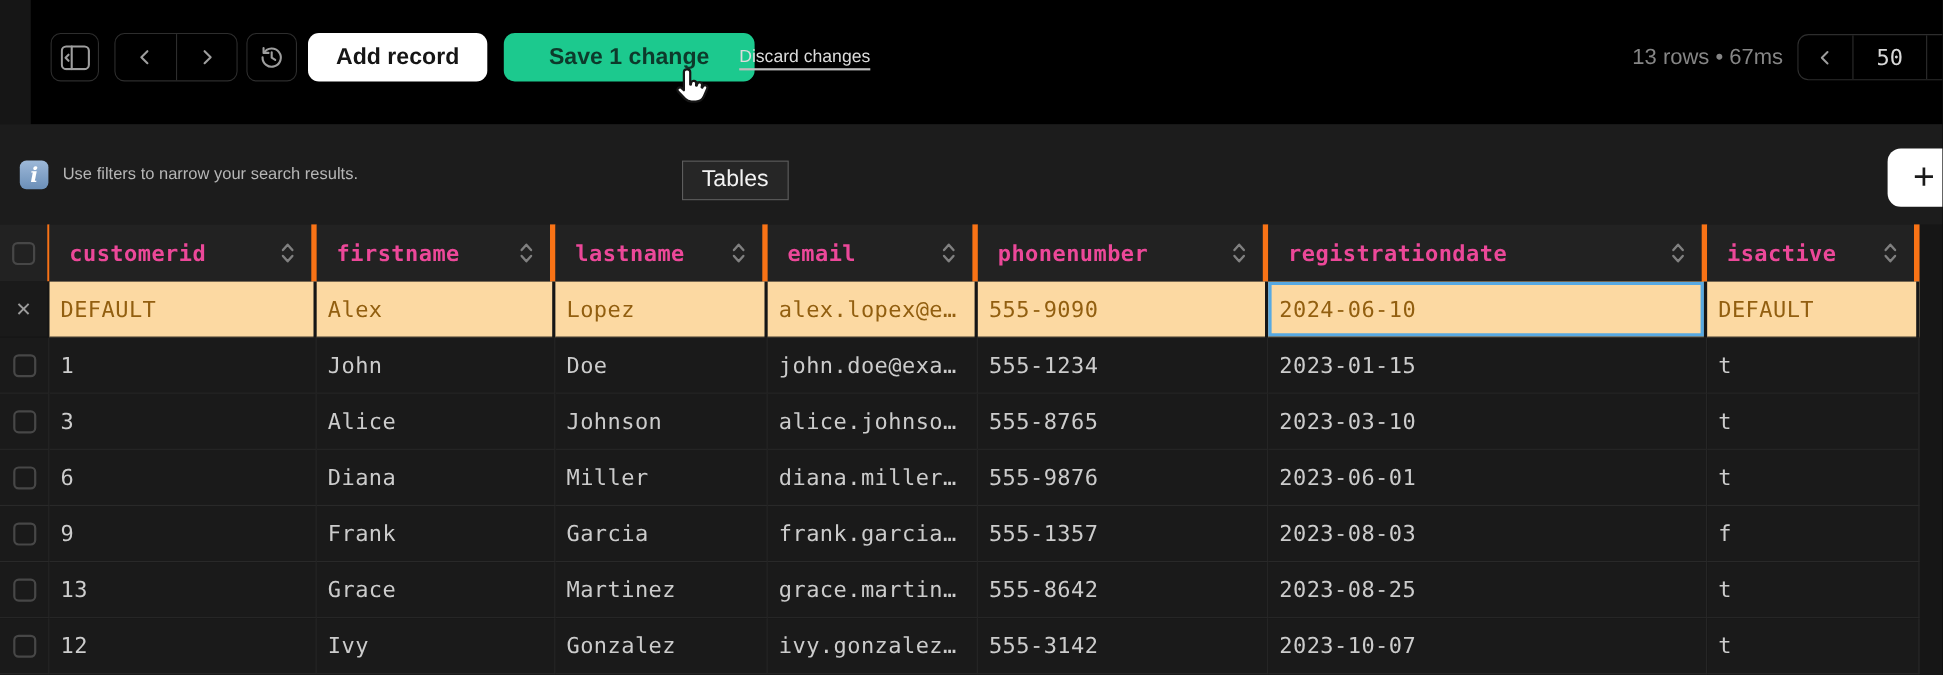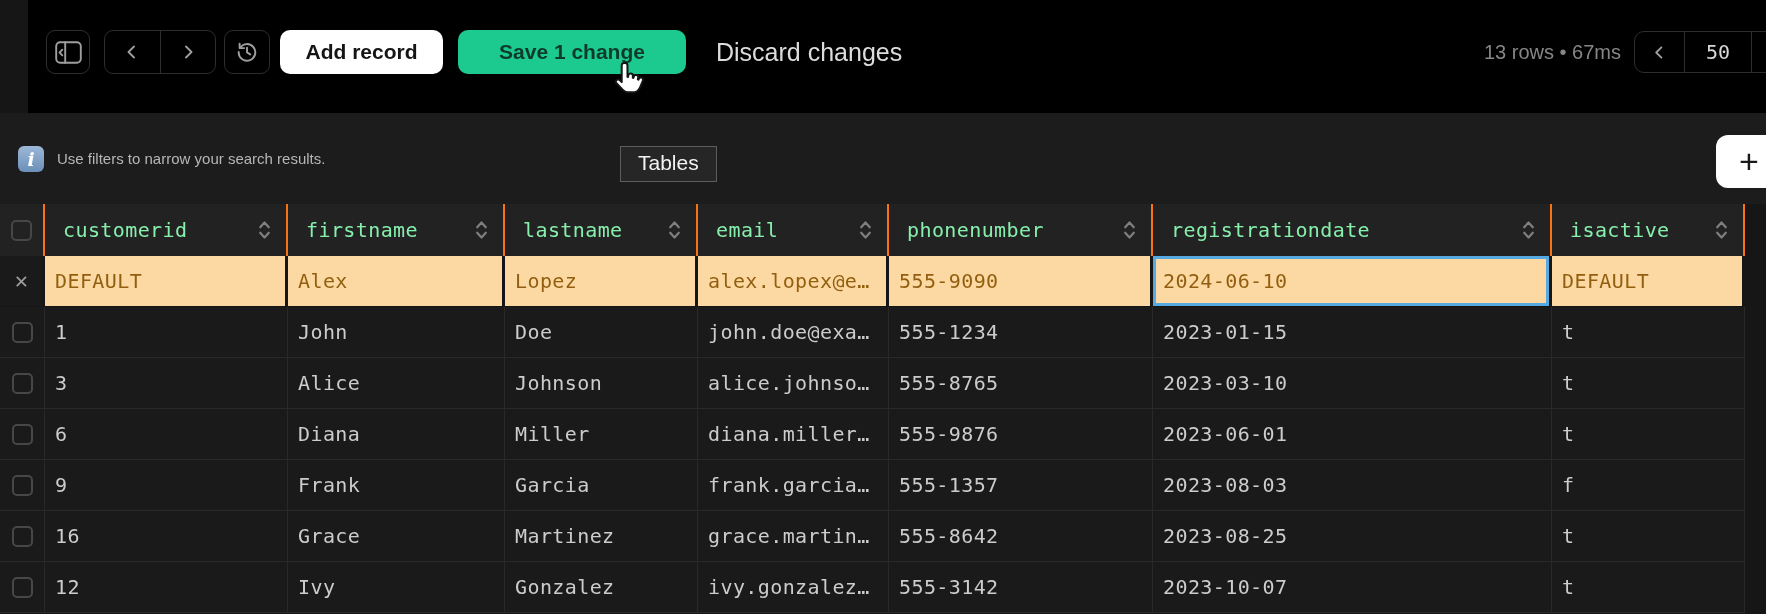--- a/index.html
+++ b/index.html
@@ -20,23 +20,23 @@
   .nav-group { position:absolute; top:30px; left:76px; width:112px; height:44px; border:1px solid #2d2d2d; border-radius:9px; display:flex; }
   .nav-half { flex:1; display:flex; align-items:center; justify-content:center; cursor:pointer; }
   .nav-half + .nav-half { border-left:1px solid #2d2d2d; }
   .btn-solid {
     position:absolute; top:30px; height:44px; display:flex; align-items:center; justify-content:center;
     border-radius:10px; font-size:21px; font-weight:600; cursor:pointer; border:none;
   }
   .btn-add { left:252px; width:163px; background:#ffffff; color:#151515; }
   .btn-save { left:430px; width:228px; background:#1cc98e; color:#0d3a2b; }
   .link-discard {
-    position:absolute; top:30px; left:688px; height:44px; display:flex; align-items:center;
-    color:#dcdcdc; font-size:25px; font-weight:500; cursor:pointer;
-    text-underline-offset:6px; text-decoration-thickness:1.5px; text-decoration-color:#bdbdbd;
+    position:absolute; top:30px; left:644px; height:44px; display:flex; align-items:center;
+    color:#dcdcdc; font-size:16px; font-weight:500; cursor:pointer;
+    text-decoration:underline; text-underline-offset:6px; text-decoration-thickness:1.5px; text-decoration-color:#bdbdbd;
   }
   .stats { position:absolute; top:30px; right:173px; height:44px; display:flex; align-items:center; color:#868686; font-size:20px; }
   .pager { position:absolute; top:31px; left:1606px; height:42px; display:flex; border:1px solid #2d2d2d; border-radius:10px 0 0 10px; overflow:hidden; }
   .pager-seg { display:flex; align-items:center; justify-content:center; cursor:pointer; }
   .pager-prev { width:49px; }
   .pager-size { width:68px; border-left:1px solid #2d2d2d; border-right:1px solid #2d2d2d; }
   .pager-offset { width:70px; }
   .mono { font-family:"DejaVu Sans Mono", monospace; }
   .pager .mono { font-size:20px; color:#d8d8d8; }
   
@@ -60,21 +60,21 @@
   }
   
   .grid { position:absolute; top:204px; left:0; width:1745px; }
   .trow { display:flex; width:1745px; }
   .thead { height:52px; }
   .tdata { height:51px; }
   .cell { position:relative; display:flex; align-items:center; overflow:hidden; }
   .c0 { width:45px; justify-content:center; }
   .c1 { width:243px; } .c2 { width:217px; } .c3 { width:193px; } .c4 { width:191px; }
   .c5 { width:264px; } .c6 { width:399px; } .c7 { width:193px; }
-  .thead .cell { background:#222222; border-right:2px solid #f97316; color:#86efac; }
+  .thead .cell { background:#222222; border-right:5px solid #f97316; color:#ec4899;font-weight:bold; }
   .thead .cell.c0 { border-right-width:2px; }
   .hlabel { font-family:"DejaVu Sans Mono", monospace; font-size:20px; letter-spacing:.4px; padding-left:18px; }
   .sort { position:absolute; right:14px; top:50%; transform:translateY(-50%); }
   .tdata .cell { background:#1a1a1a; border-right:1px solid #292929; border-bottom:1px solid #292929;
                  color:#cccccc; font-family:"DejaVu Sans Mono", monospace; font-size:20px; letter-spacing:.4px; }
   .tdata .cell:not(.c0) { padding-left:10px; }
   .row-new .cell { background:#fcd9a2; color:#925f10; border-right:3px solid #161616; border-bottom:1px solid #161616; }
   .row-new .cell.c0 { background:#1a1a1a; border-right:2px solid #161616; }
   .cell.selected { box-shadow: inset 0 0 0 3px #57a9e2; }
   .checkbox { width:21px; height:21px; border:2px solid #474747; border-radius:5px; background:transparent; cursor:pointer; }
@@ -266,21 +266,21 @@
       <div class="cell c4">frank.garcia…</div>
       <div class="cell c5">555-1357</div>
       <div class="cell c6">2023-08-03</div>
       <div class="cell c7">f</div>
     </div>
 
     <div class="trow tdata">
       <div class="cell c0">
           <div class="checkbox"></div>
         </div>
-      <div class="cell c1">16</div>
+      <div class="cell c1">13</div>
       <div class="cell c2">Grace</div>
       <div class="cell c3">Martinez</div>
       <div class="cell c4">grace.martin…</div>
       <div class="cell c5">555-8642</div>
       <div class="cell c6">2023-08-25</div>
       <div class="cell c7">t</div>
     </div>
 
     <div class="trow tdata">
       <div class="cell c0">

